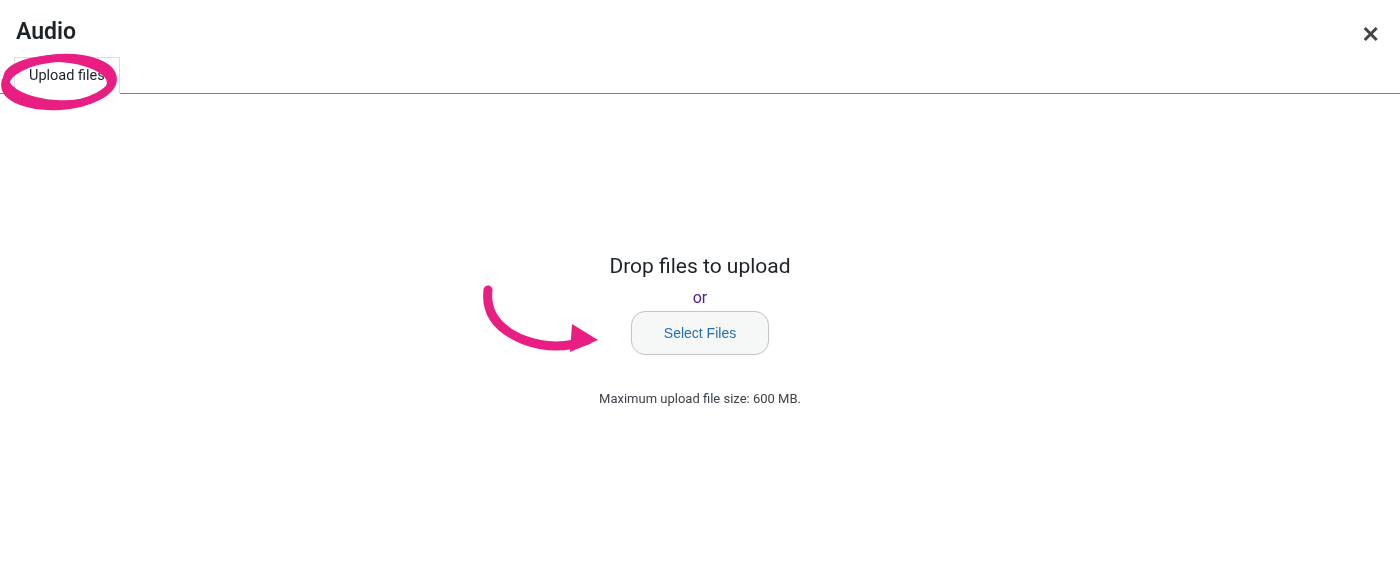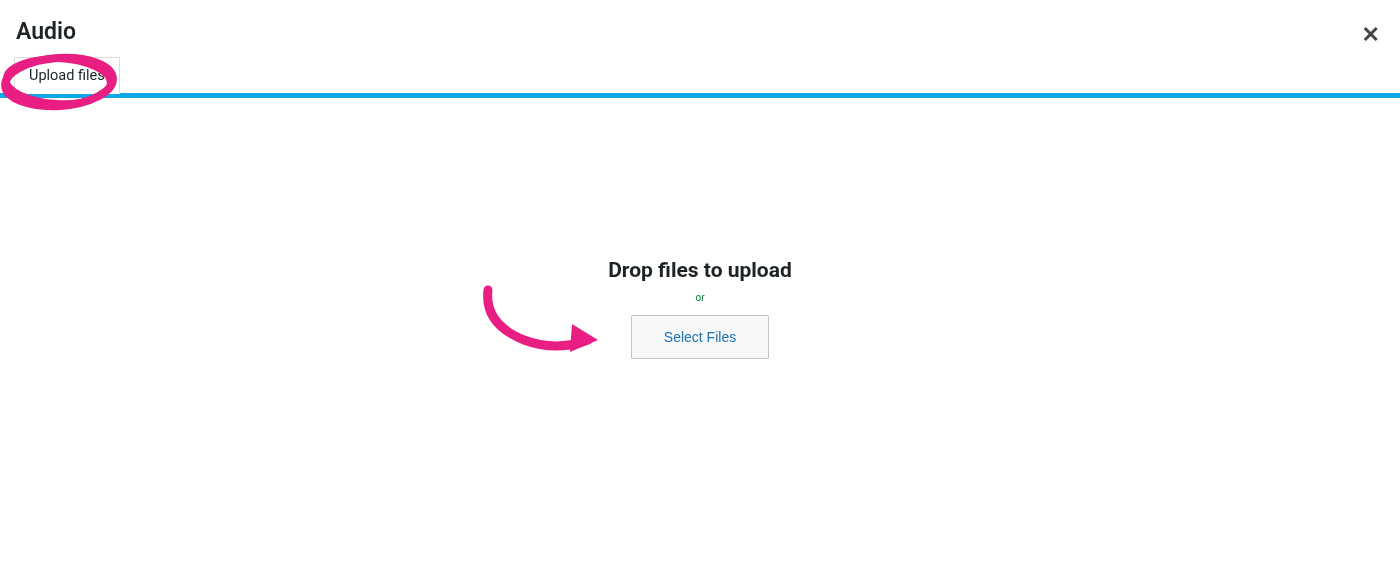--- a/index.html
+++ b/index.html
@@ -31,21 +31,21 @@
       font-size: 22px;
       color: #444;
       cursor: pointer;
       font-weight: bold;
       line-height: 1;
     }
     .tabs {
       display: flex;
       align-items: flex-end;
       padding: 0 14px;
-      border-bottom: 5px solid #0ea5e9;
+      border-bottom: 1px solid #0ea5e9;
       position: relative;
     }
     .tab {
       padding: 9px 14px;
       font-size: 14.5px;
       color: #1d2327;
       cursor: pointer;
       position: relative;
       border: 1px solid transparent;
       border-bottom: none;
@@ -55,37 +55,37 @@
       border: 1px solid #dcdcde;
       border-bottom: 1px solid #fff;
       background: #fff;
     }
     .upload-area {
       text-align: center;
       padding-top: 160px;
     }
     .drop-heading {
       font-size: 21px;
-      font-weight: 700;
+      font-weight: 400;
       color: #1d2327;
       margin-bottom: 10px;
     }
     .or-text {
-      font-size: 10px;
-      color: #15803d;
-      margin-bottom: 12px;
+      font-size: 16px;
+      color: #4c1d95;
+      margin-bottom: 4px;
     }
     .select-button {
       display: inline-block;
       padding: 13px 32px;
       font-size: 14px;
       color: #2271b1;
       background: #f6f7f7;
       border: 1px solid #c3c4c7;
-      border-radius: 1px;
+      border-radius: 14px;
       cursor: pointer;
     }
     .max-size {
       font-size: 13px;
       color: #3c434a;
       margin-top: 36px;
     }
     .annotation-circle {
       position: absolute;
       top: 51px;
@@ -114,20 +114,21 @@
 <div class="tabs">
   <div class="tab active">
     <span>Upload files</span>
   </div>
 </div>
 
 <div class="upload-area">
   <div class="drop-heading">Drop files to upload</div>
   <div class="or-text">or</div>
   <button class="select-button">Select Files</button>
+  <div class="max-size">Maximum upload file size: 600 MB.</div>
 </div>
 
 <svg class="annotation-circle" viewBox="0 0 126 62">
   <ellipse cx="63" cy="31" rx="54" ry="24" fill="none" stroke="#e91e83" stroke-width="8" transform="rotate(-4 63 31)"></ellipse>
   <ellipse cx="62" cy="30" rx="52" ry="22" fill="none" stroke="#e91e83" stroke-width="6" transform="rotate(3 62 30)"></ellipse>
 </svg>
 
 <svg class="annotation-arrow" viewBox="0 0 130 80">
   <path d="M 12 8 Q 8 42, 48 58 Q 80 70, 112 58" fill="none" stroke="#e91e83" stroke-width="9" stroke-linecap="round"></path>
   <path d="M 96 42 L 122 58 L 94 70 Z" fill="#e91e83"></path>

